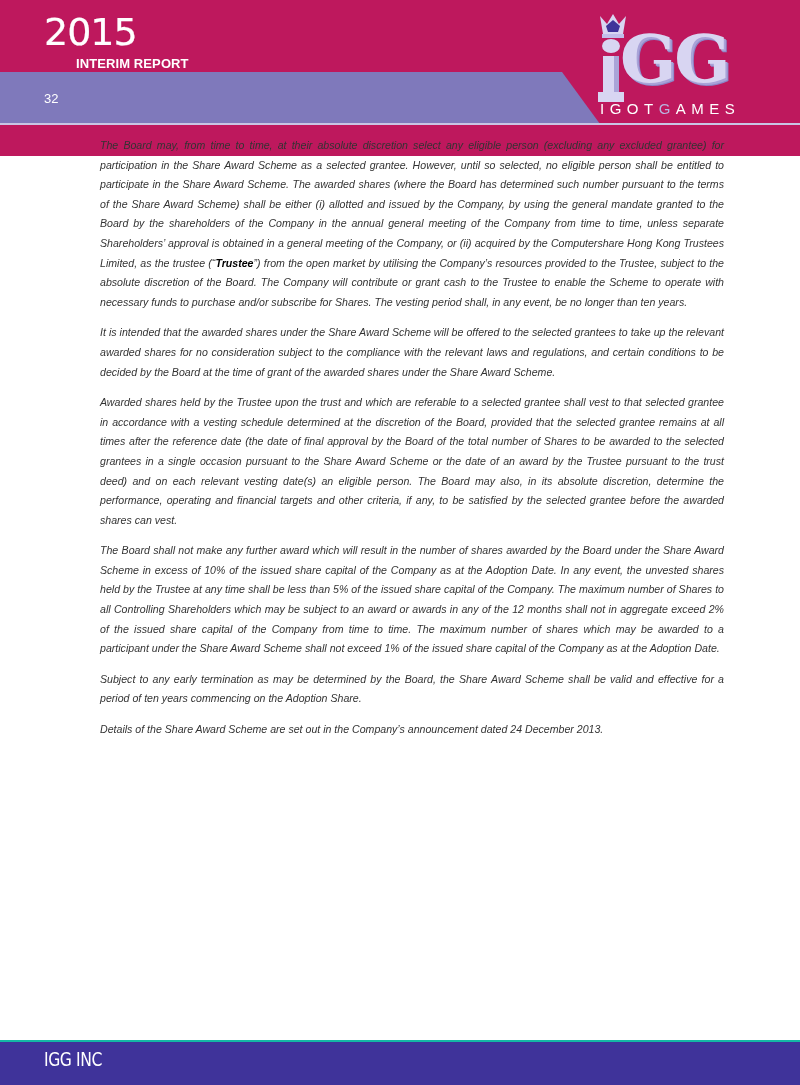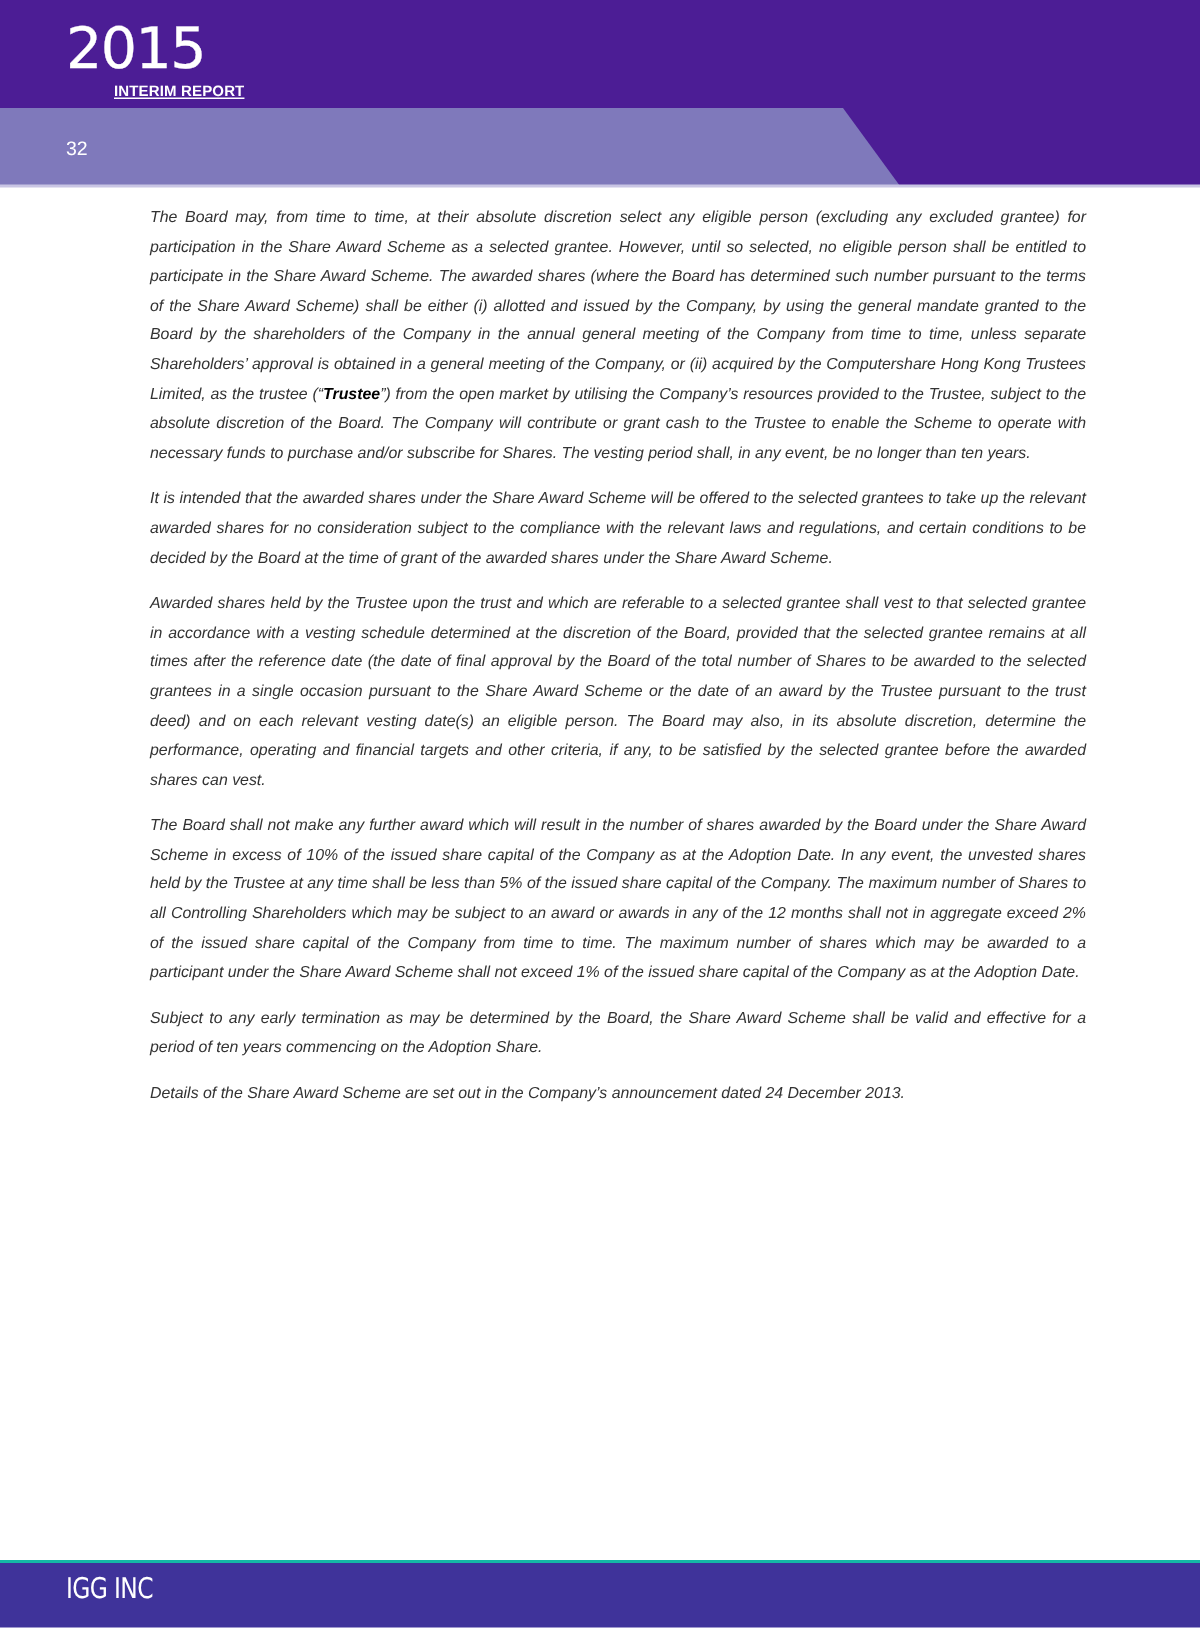--- a/index.html
+++ b/index.html
@@ -2,43 +2,43 @@
 <html><head>
 <meta charset="utf-8">
 <style>
   html, body { margin: 0; padding: 0; }
   body {
     width: 800px; height: 1085px; position: relative; overflow: hidden;
     background: #ffffff;
     font-family: "Liberation Sans", sans-serif;
   }
   .header {
-    position: absolute; left: 0; top: 0; width: 800px; height: 124px;
-    background: #4c1d95;
+    position: absolute; left: 0; top: 0; width: 800px; height: 156px;
+    background: #be185d;
   }
   .header-band {
     position: absolute; left: 0; top: 72px; width: 600px; height: 52px;
     background: #7f79bb;
     clip-path: polygon(0 0, 562px 0, 600px 52px, 0 52px);
   }
   .header-bottom-line {
     position: absolute; left: 0; top: 123px; width: 800px; height: 2px;
     background: #c9c5e4;
   }
   .year {
     position: absolute; left: 44px; top: 12px;
     font-family: "DejaVu Sans", sans-serif;
     font-weight: normal;
     font-size: 38px; line-height: 40px; color: #ffffff;
     letter-spacing: -1px;
     -webkit-text-stroke: 0.2px #ffffff;
   }
   .report-label {
     position: absolute; left: 76px; top: 56px;
-    font-size: 10px; font-weight: bold; color: #ffffff; letter-spacing: 0.1px; text-decoration: underline;
+    font-size: 13px; font-weight: bold; color: #ffffff; letter-spacing: 0.1px;
   }
   .page-number {
     position: absolute; left: 44px; top: 91px;
     font-size: 13px; color: #ffffff;
   }
   .logo {
     position: absolute; left: 594px; top: 12px; width: 170px; height: 110px;
   }
   .logo-letters {
     position: absolute; left: 26px; top: 12px;
@@ -84,20 +84,35 @@
 <body>
 
 <div class="header">
   <div class="header-band"></div>
   <div class="header-bottom-line"></div>
 
   <div class="year">2015</div>
   <div class="report-label">INTERIM REPORT</div>
   <div class="page-number">32</div>
 
+  <div class="logo">
+    <svg class="logo-crown" viewBox="0 0 30 26">
+      <polygon points="2,4 9,12 15,2 21,12 28,4 25,22 5,22" fill="#d8d5f2"></polygon>
+      <polygon points="8,14 15,8 22,14 20,20 10,20" fill="#3f339a"></polygon>
+      <rect x="4" y="22" width="22" height="4" fill="#c2bdea"></rect>
+    </svg>
+    <svg class="logo-i" viewBox="0 0 26 64">
+      <ellipse cx="13" cy="8" rx="9" ry="7" fill="#d8d5f2"></ellipse>
+      <rect x="5" y="18" width="16" height="36" fill="#d8d5f2"></rect>
+      <rect x="16" y="18" width="5" height="36" fill="#aaa4d8"></rect>
+      <rect x="0" y="54" width="26" height="10" fill="#d8d5f2"></rect>
+    </svg>
+    <div class="logo-letters">GG</div>
+    <div class="logo-tagline"><span>IGOT</span><span class="g-accent">G</span><span>AMES</span></div>
+  </div>
 </div>
 
 <div class="content">
   <p><span>The Board may, from time to time, at their absolute discretion select any eligible person (excluding any excluded grantee) for participation in the Share Award Scheme as a selected grantee. However, until so selected, no eligible person shall be entitled to participate in the Share Award Scheme. The awarded shares (where the Board has determined such number pursuant to the terms of the Share Award Scheme) shall be either (i) allotted and issued by the Company, by using the general mandate granted to the Board by the shareholders of the Company in the annual general meeting of the Company from time to time, unless separate Shareholders’ approval is obtained in a general meeting of the Company, or (ii) acquired by the Computershare Hong Kong Trustees Limited, as the trustee (“</span><b>Trustee</b><span>”) from the open market by utilising the Company’s resources provided to the Trustee, subject to the absolute discretion of the Board. The Company will contribute or grant cash to the Trustee to enable the Scheme to operate with necessary funds to purchase and/or subscribe for Shares. The vesting period shall, in any event, be no longer than ten years.</span></p>
   <p>It is intended that the awarded shares under the Share Award Scheme will be offered to the selected grantees to take up the relevant awarded shares for no consideration subject to the compliance with the relevant laws and regulations, and certain conditions to be decided by the Board at the time of grant of the awarded shares under the Share Award Scheme.</p>
   <p>Awarded shares held by the Trustee upon the trust and which are referable to a selected grantee shall vest to that selected grantee in accordance with a vesting schedule determined at the discretion of the Board, provided that the selected grantee remains at all times after the reference date (the date of final approval by the Board of the total number of Shares to be awarded to the selected grantees in a single occasion pursuant to the Share Award Scheme or the date of an award by the Trustee pursuant to the trust deed) and on each relevant vesting date(s) an eligible person. The Board may also, in its absolute discretion, determine the performance, operating and financial targets and other criteria, if any, to be satisfied by the selected grantee before the awarded shares can vest.</p>
   <p>The Board shall not make any further award which will result in the number of shares awarded by the Board under the Share Award Scheme in excess of 10% of the issued share capital of the Company as at the Adoption Date. In any event, the unvested shares held by the Trustee at any time shall be less than 5% of the issued share capital of the Company. The maximum number of Shares to all Controlling Shareholders which may be subject to an award or awards in any of the 12 months shall not in aggregate exceed 2% of the issued share capital of the Company from time to time. The maximum number of shares which may be awarded to a participant under the Share Award Scheme shall not exceed 1% of the issued share capital of the Company as at the Adoption Date.</p>
   <p>Subject to any early termination as may be determined by the Board, the Share Award Scheme shall be valid and effective for a period of ten years commencing on the Adoption Share.</p>
   <p>Details of the Share Award Scheme are set out in the Company’s announcement dated 24 December 2013.</p>
 </div>

